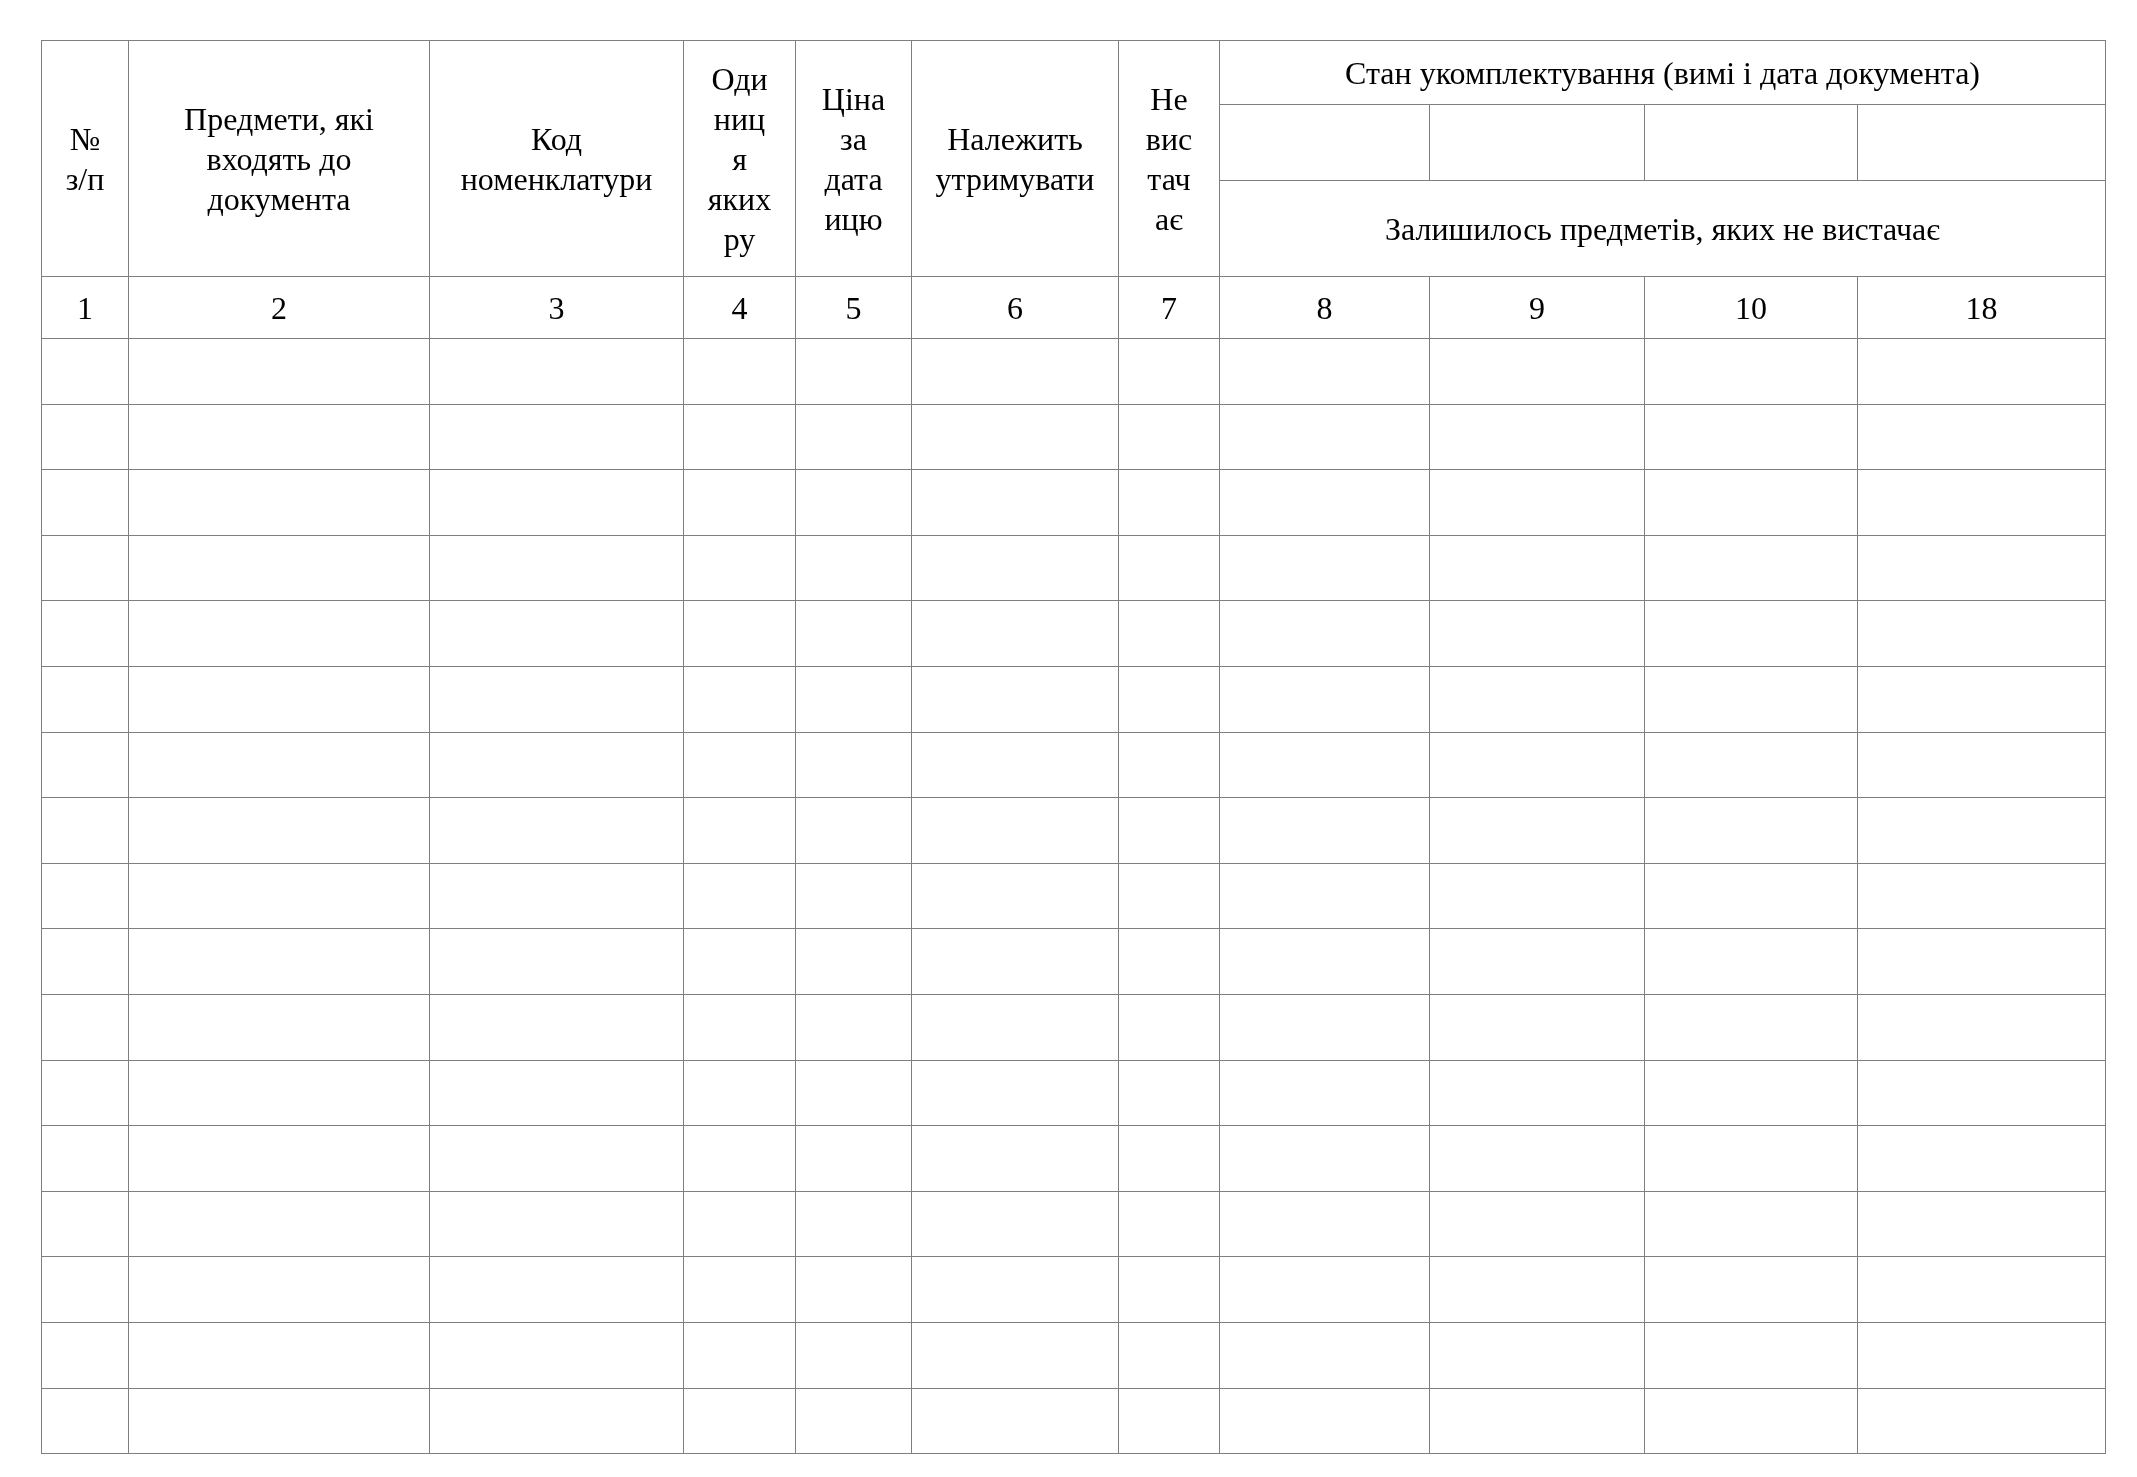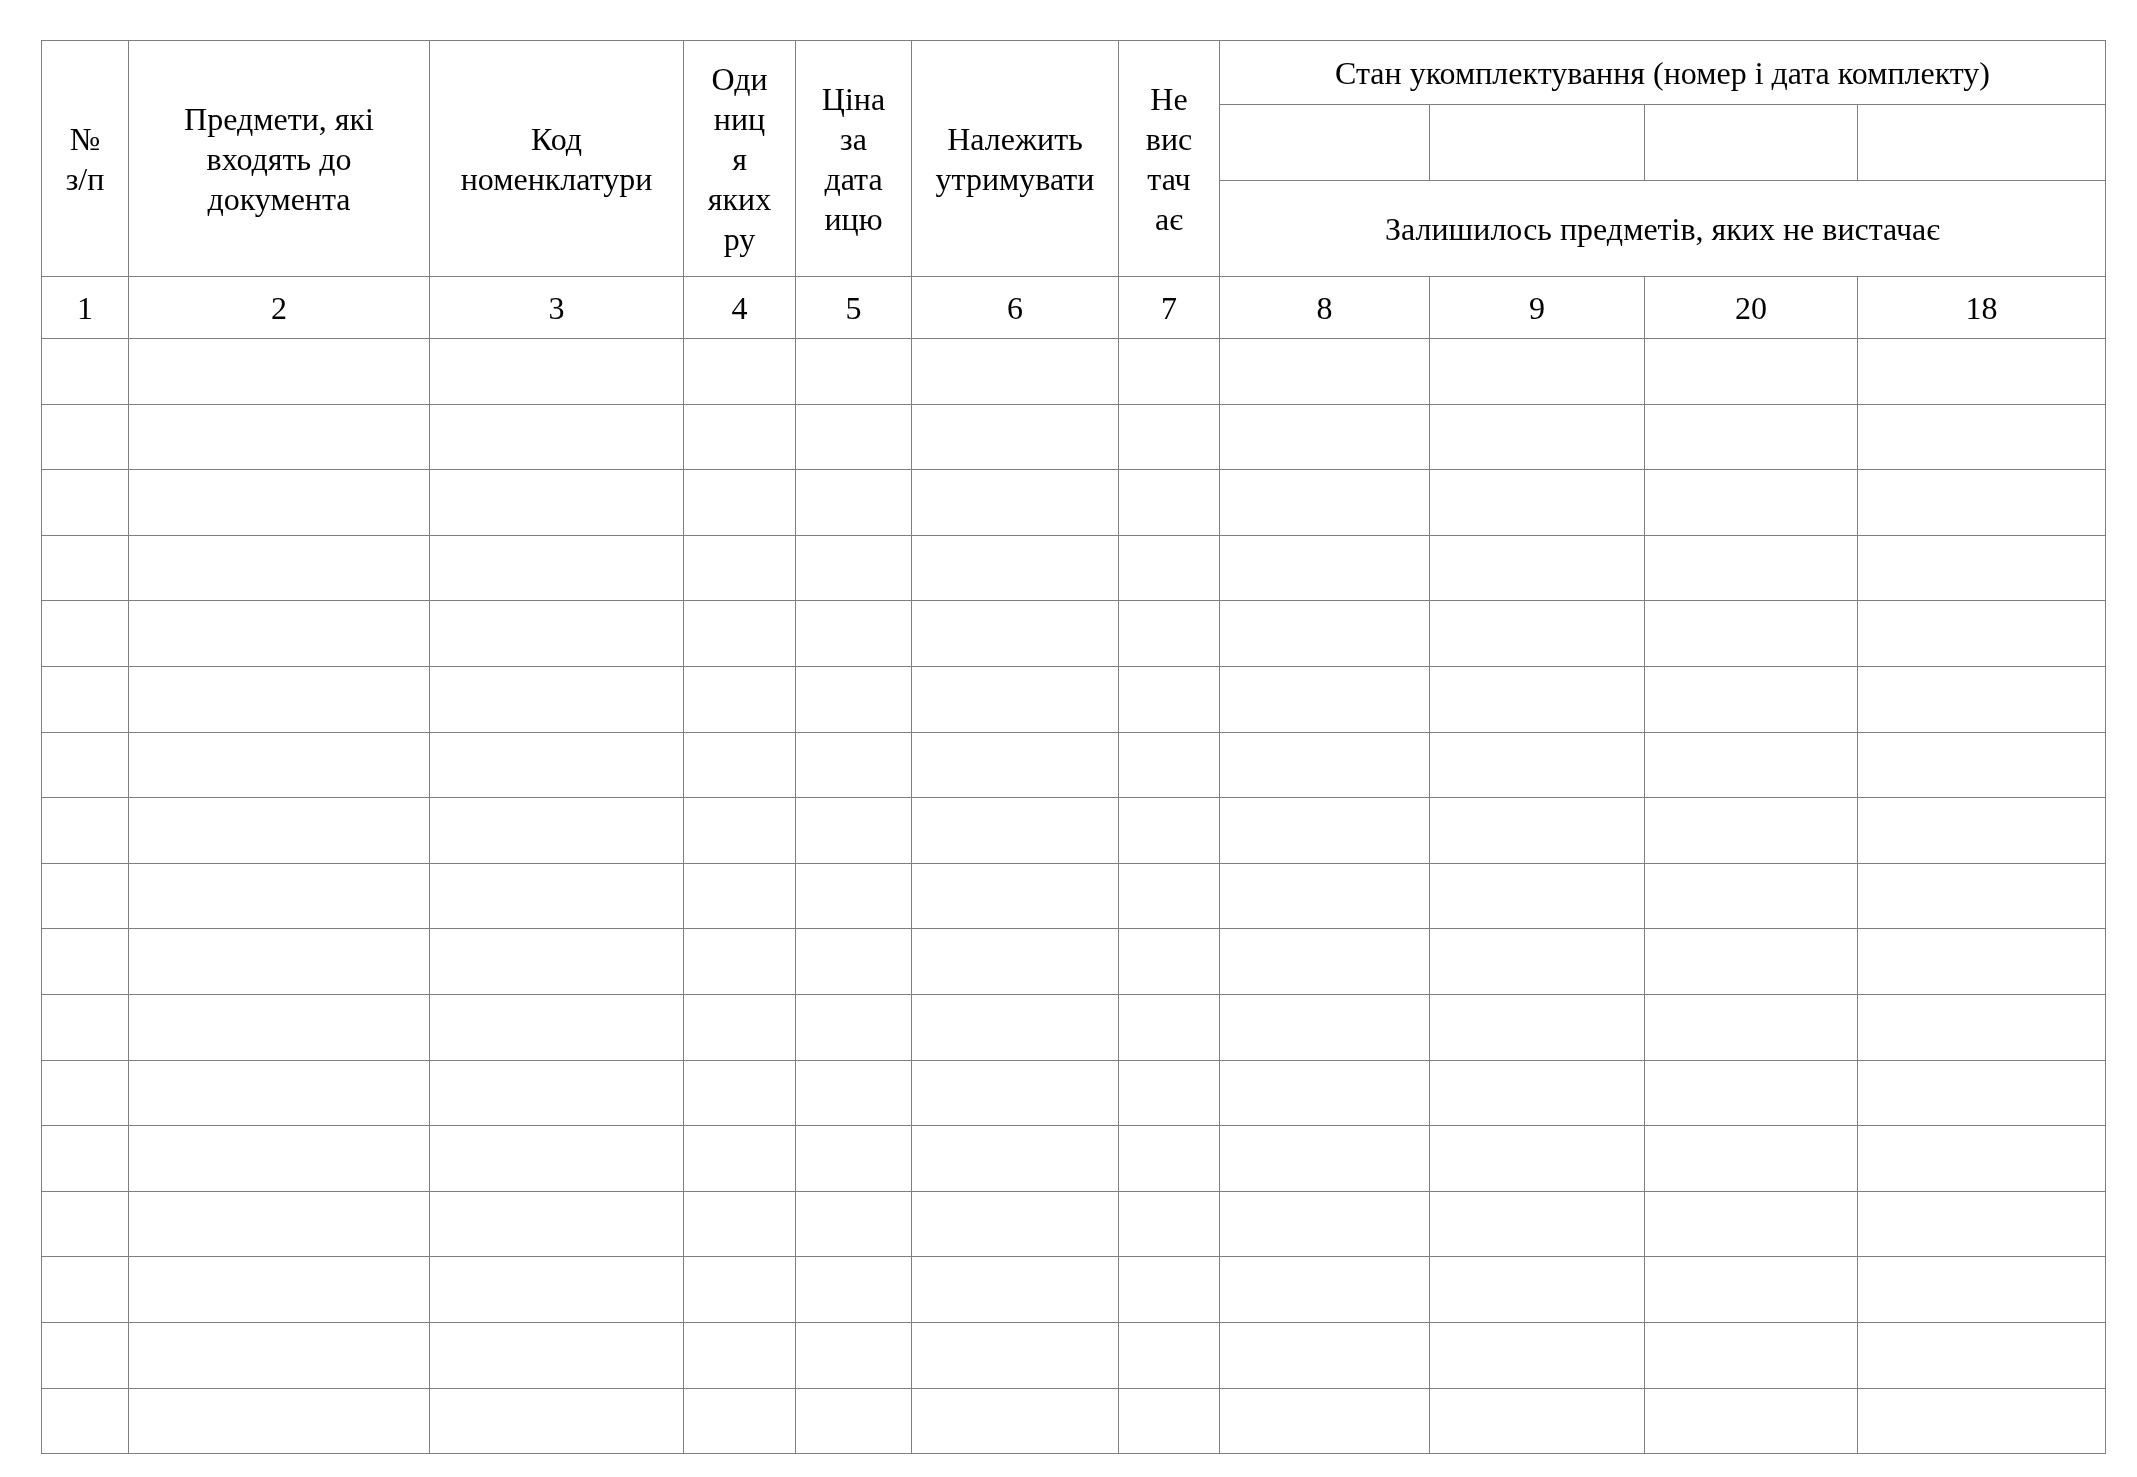--- a/index.html
+++ b/index.html
@@ -93,42 +93,42 @@
         <td rowspan="3">Ціна
 за
 дата
 ицю</td>
         <td rowspan="3">Належить
 утримувати</td>
         <td rowspan="3">Не
 вис
 тач
 ає</td>
-        <td colspan="4">Стан укомплектування (номер і дата комплекту)</td>
+        <td colspan="4">Стан укомплектування (вимі і дата документа)</td>
       </tr>
       <tr class="r-mid">
         <td class="doc-cell"></td>
         <td class="doc-cell"></td>
         <td class="doc-cell"></td>
         <td class="doc-cell"></td>
       </tr>
       <tr class="r-sub">
         <td colspan="4">Залишилось предметів, яких не вистачає</td>
       </tr>
       <tr class="r-num" id="number-row">
           <td>1</td>
           <td>2</td>
           <td>3</td>
           <td>4</td>
           <td>5</td>
           <td>6</td>
           <td>7</td>
           <td>8</td>
           <td>9</td>
-          <td>20</td>
+          <td>10</td>
           <td>18</td>
         </tr>
     </tbody>
     <tbody id="blank-rows">
         <tr class="blank">
           <td></td>
           <td></td>
           <td></td>
           <td></td>
           <td></td>

